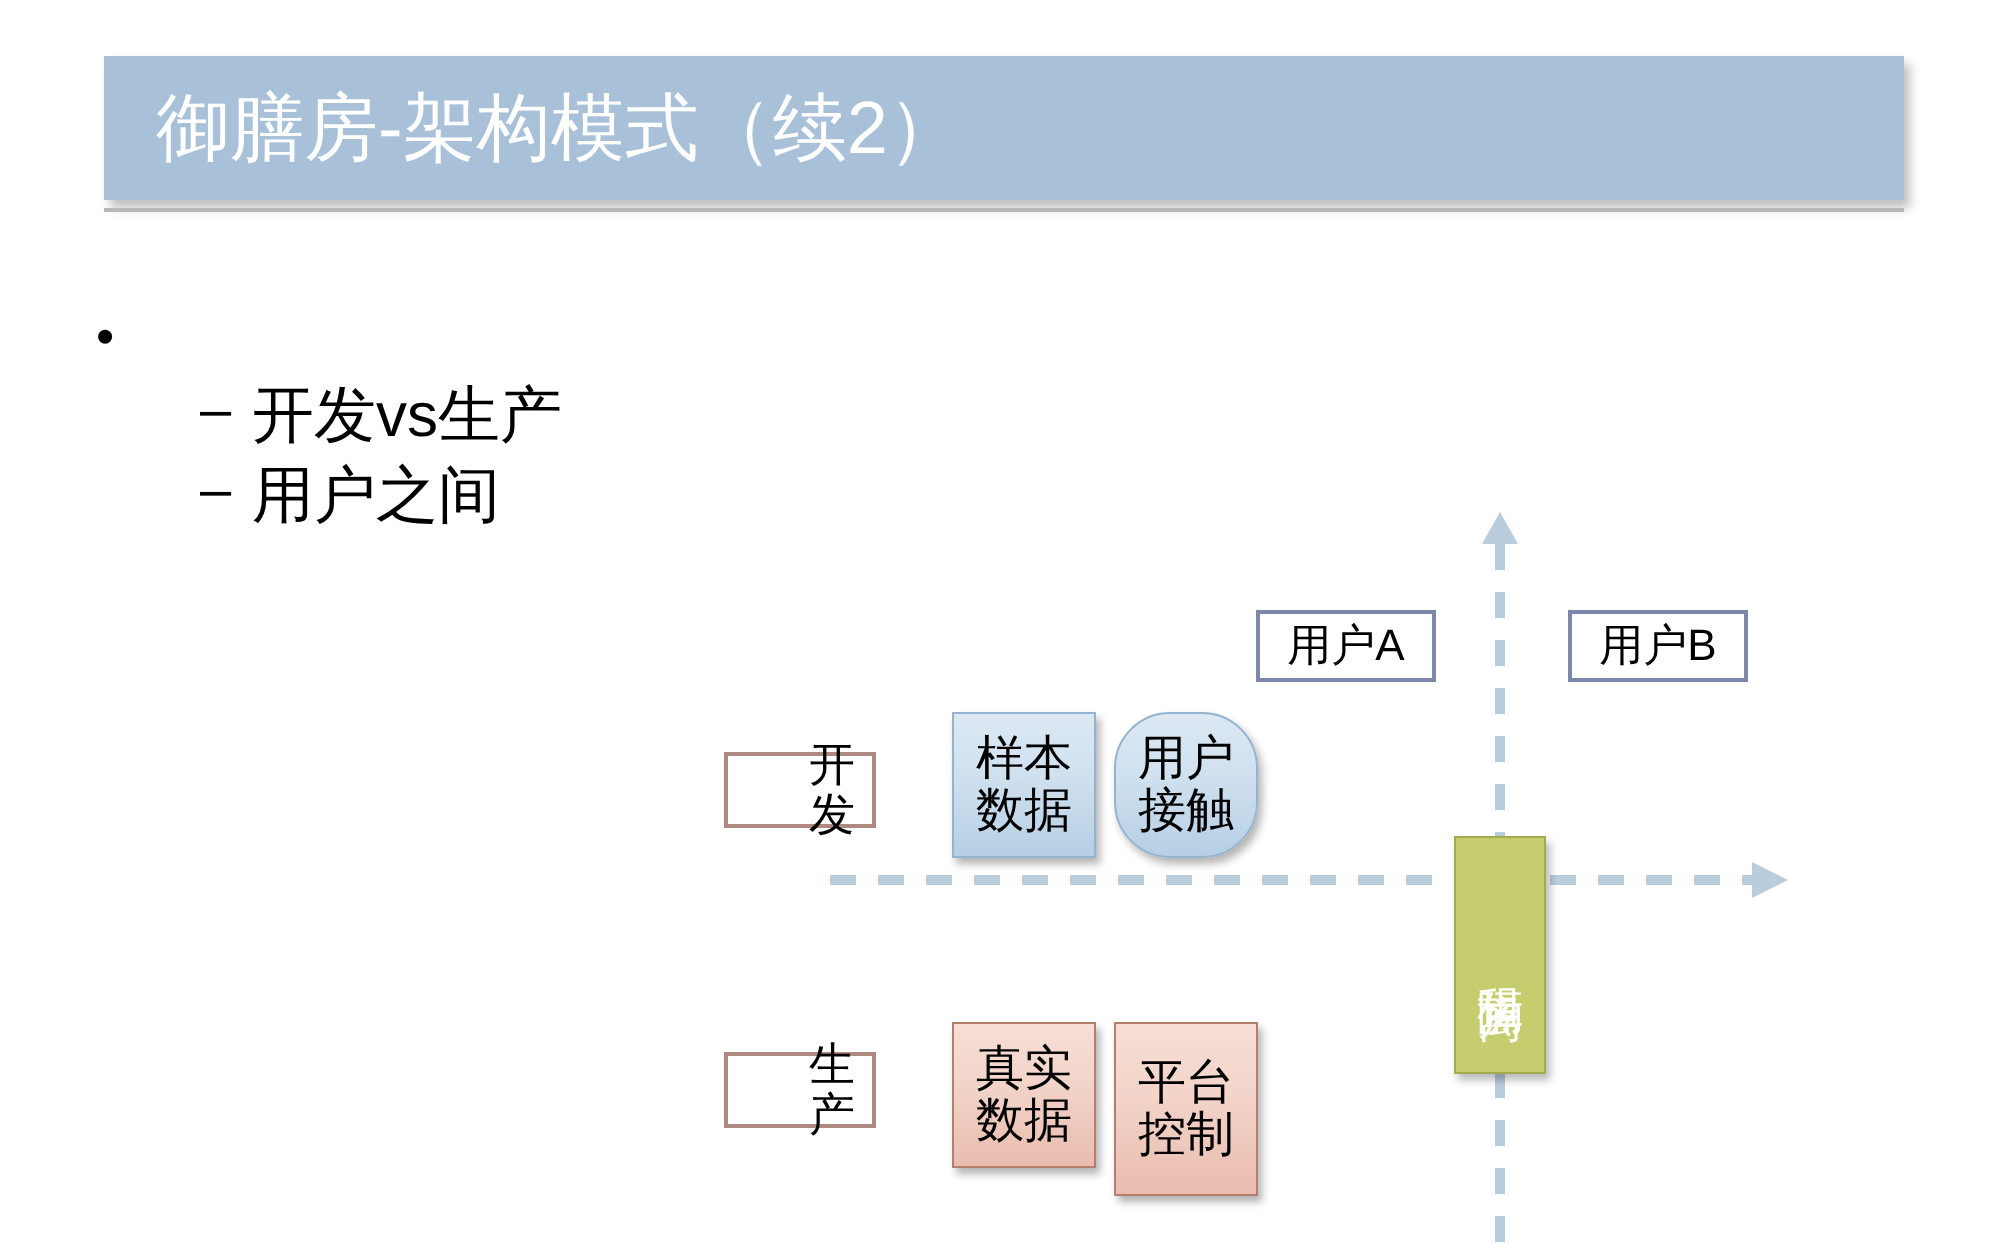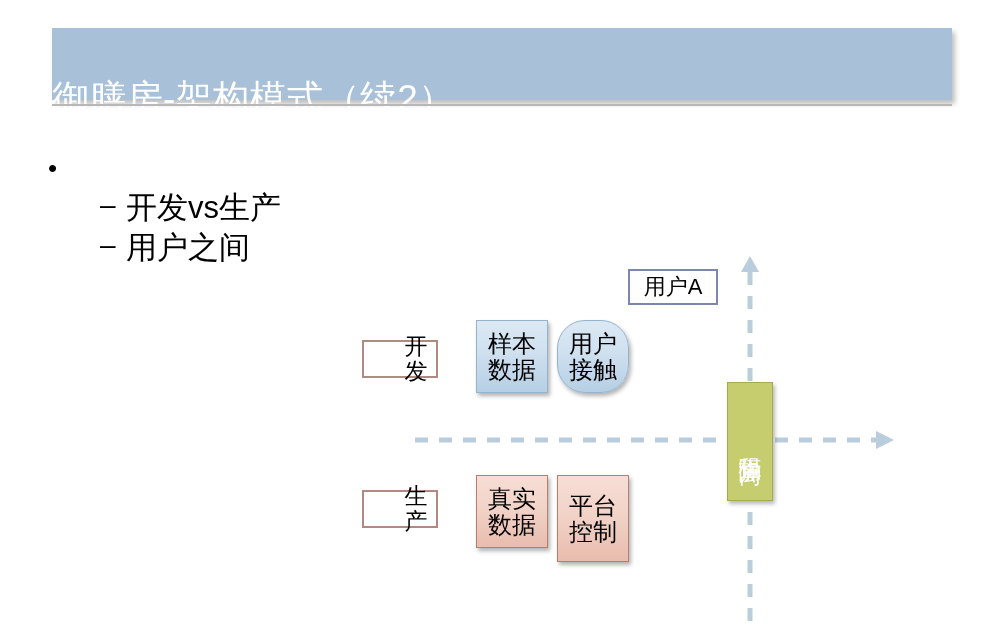--- a/index.html
+++ b/index.html
@@ -30,29 +30,28 @@
   #title-underline {
     position: absolute;
     left: 52px;
     top: 104px;
     width: 900px;
     height: 2px;
     background: #b8b8b8;
   }
   #title-text {
     position: absolute;
-    left: 0;
+    left: 26px;
     top: 50%;
     transform: translateY(-50%);
     font-size: 37px;
     line-height: 1;
     color: #ffffff;
     white-space: nowrap;
     letter-spacing: 0px;
-    margin-top: 34px;
   }
 
   
   #bullets {
     position: absolute;
     left: 48px;
     top: 148px;
     width: 430px;
   }
   .lvl1 {
@@ -105,20 +104,21 @@
     position: absolute;
     box-sizing: border-box;
     display: flex;
     flex-direction: column;
     align-items: center;
     justify-content: center;
     text-align: center;
     font-size: 23px;
     line-height: 1.08;
     color: #000;
+    margin-top: 36px;
   }
 
   
   .label-box {
     background: #ffffff;
     border: 2px solid #b08a80;
     font-size: 23px;
     padding-left: 32px;
   }
 
@@ -191,20 +191,23 @@
     <line x1="415" y1="440" x2="876" y2="440" stroke="#b9cddc" stroke-width="5" stroke-dasharray="13 11" stroke-linecap="butt"></line>
     <polygon points="876,431 894,440 876,449" fill="#b9cddc"></polygon>
 
     <line x1="750" y1="272" x2="750" y2="625" stroke="#b9cddc" stroke-width="5" stroke-dasharray="13 11" stroke-linecap="butt"></line>
     <polygon points="741,272 750,256 759,272" fill="#b9cddc"></polygon>
   </svg>
 
   <div class="node user-box" style="left:628px; top:269px; width:90px; height:36px;">
     <span class="line">用户A</span>
   </div>
+  <div class="node user-box" style="left:784px; top:269px; width:90px; height:36px;">
+    <span class="line">用户B</span>
+  </div>
 
   <div class="node label-box" style="left:362px; top:340px; width:76px; height:38px;">
     <span class="line">开发</span>
   </div>
   <div class="node label-box" style="left:362px; top:490px; width:76px; height:38px;">
     <span class="line">生产</span>
   </div>
 
   <div class="node blue-box" style="left:476px; top:320px; width:72px; height:73px;">
     <span class="line">样本</span>

